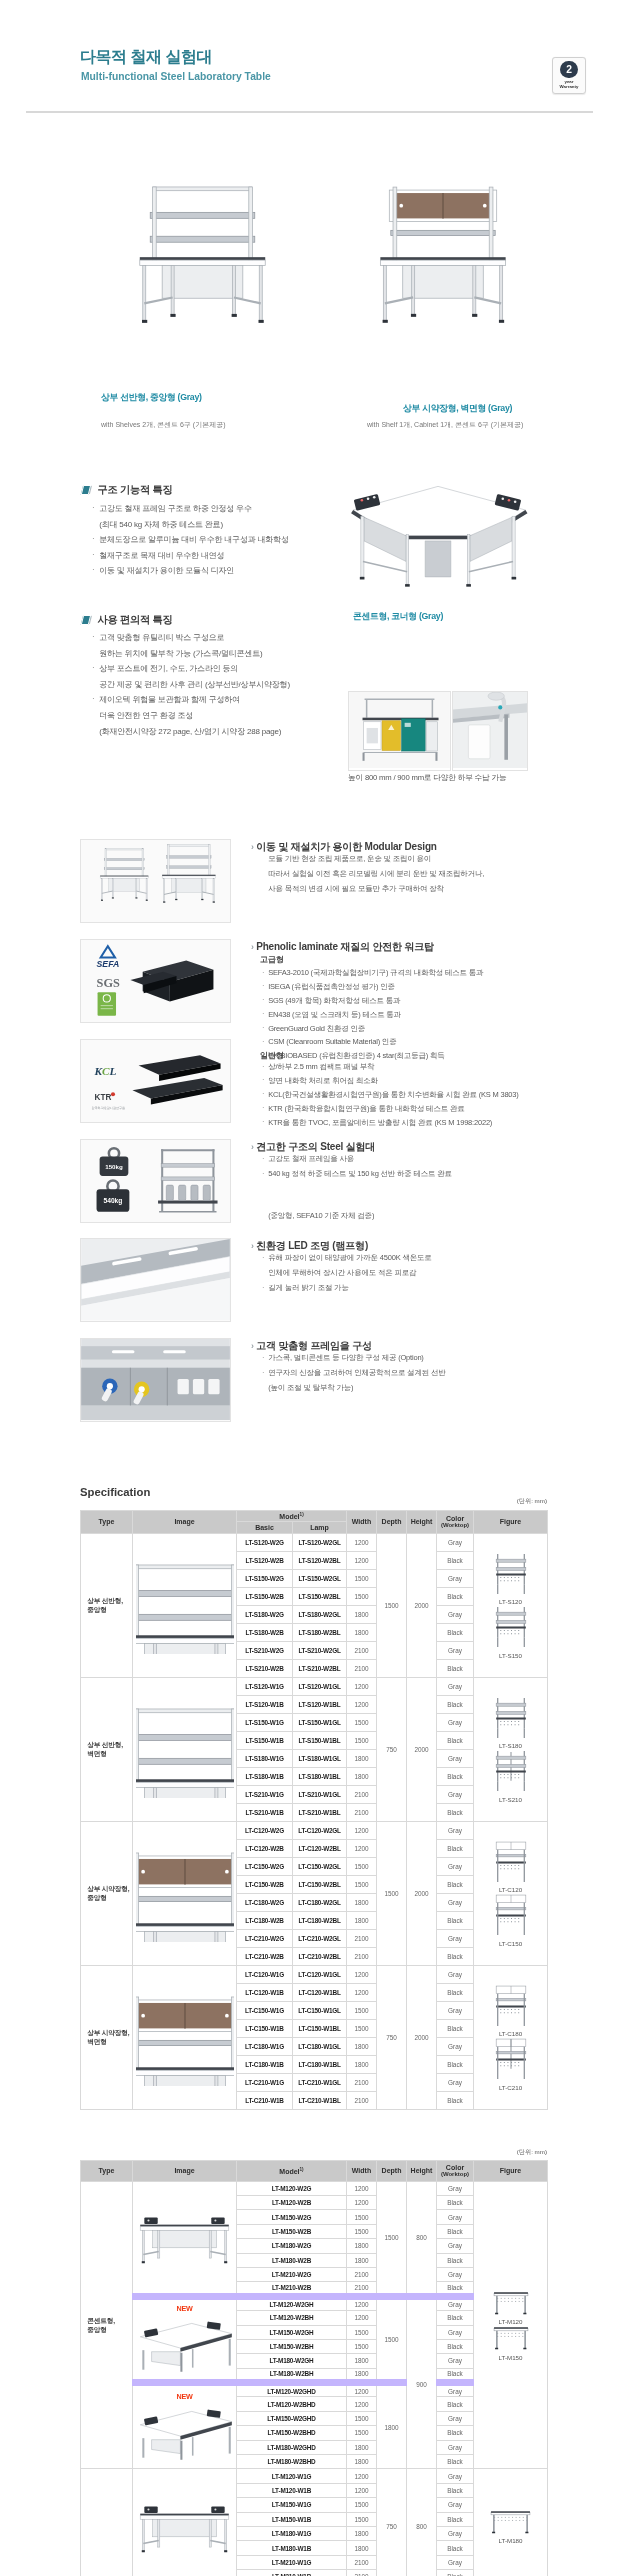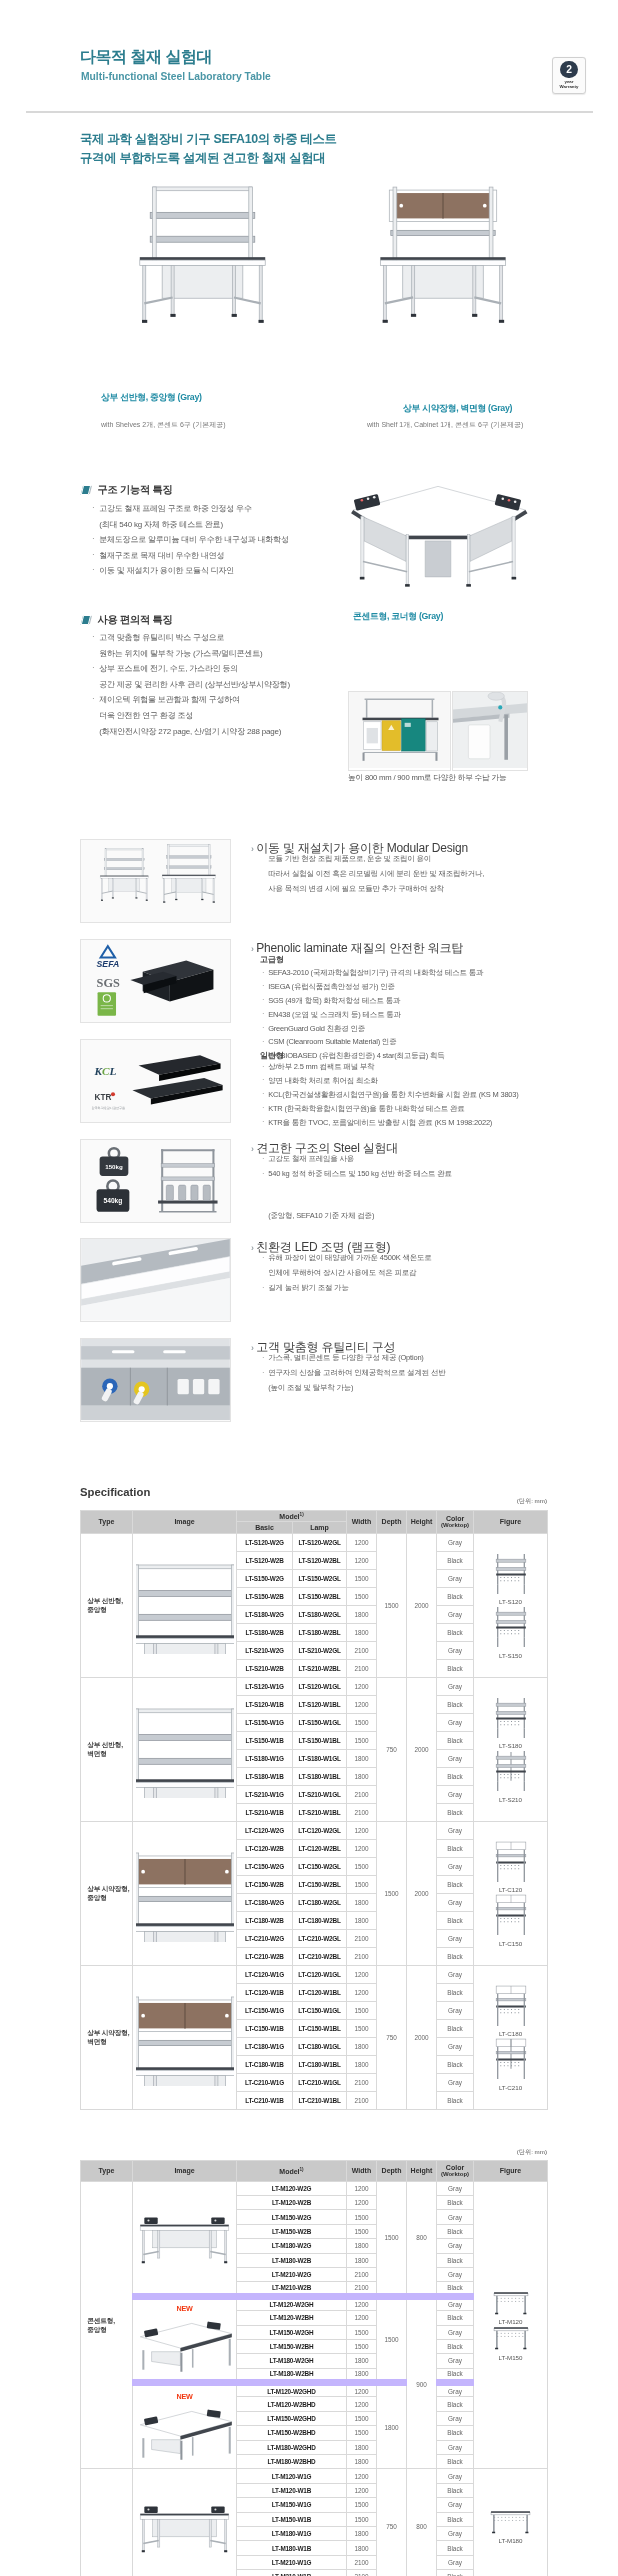--- a/index.html
+++ b/index.html
@@ -25,21 +25,21 @@
   .sec-ico i{position:absolute;width:5.7px;height:7.7px;transform:skewX(-14deg);}
   .sec-ico i.b{left:4.1px;top:1.5px;background:#b9bfc4;}
   .sec-ico i.a{left:1px;top:0.5px;background:#2c7d8e;border:1px solid #fff;}
   .sec-title{font-size:10.3px;font-weight:800;color:#3c3c3c;letter-spacing:-0.3px;}
   .blines{font-size:8px;color:#5a5a5a;letter-spacing:-0.2px;}
   .bline{position:relative;padding-left:7.2px;margin-bottom:4.6px;}
   .bline .dot{position:absolute;left:0;top:0;color:#8a8a8a;}
   
   .fimg{left:80px;width:149px;background:#fafafa;border:0.5px solid #e3e3e3;overflow:hidden;}
   .farrow{color:#9aa3a8;font-size:8.8px;font-weight:700;}
-  .ftitle{font-size:12px;font-weight:400;color:#3d3d3d;letter-spacing:-0.2px;}
+  .ftitle{font-size:10px;font-weight:700;color:#3d3d3d;letter-spacing:-0.2px;}
   .fgroup{font-size:8px;font-weight:800;color:#4a4a4a;}
   .flines{font-size:7.5px;color:#5b5b5b;letter-spacing:-0.2px;}
   .fline{position:relative;padding-left:6.2px;margin-bottom:3.6px;}
   .fline .dot{position:absolute;left:0;top:-0.5px;color:#9a9a9a;}
   .fline.nodot{padding-left:6.2px;}
   
   .spec-title{font-size:11.3px;font-weight:800;color:#3a3a3a;}
   .unit{font-size:6.2px;color:#555;}
   table.spec{border-collapse:collapse;table-layout:fixed;width:466px;background:#fff;}
   table.spec td,table.spec th{border:0.5px solid #d9d9d9;text-align:center;vertical-align:middle;
@@ -68,24 +68,20 @@
   <div class="abs subtitle">Multi-functional Steel Laboratory Table</div>
   <div class="abs warranty">
     <div class="w-circle">2</div>
     <div class="w-text">
       <span>year</span><br>
       <span>Warranty</span>
     </div>
   </div>
   <div class="abs divider"></div>
 
-  <div class="abs intro">
-    <div>국제 과학 실험장비 기구 SEFA10의 하중 테스트</div>
-    <div>규격에 부합하도록 설계된 견고한 철재 실험대</div>
-  </div>
 
   <div class="abs" style="left:98px;top:178px;" id="hero0"><svg width="209" height="206" viewBox="0 0 405 400" xmlns="http://www.w3.org/2000/svg">
         <g transform="translate(57.5,0) scale(1.45)">
           <rect x="34" y="12" width="132" height="5" fill="#eceef0" stroke="#aab0b6"></rect>
           <rect x="30" y="46" width="140" height="8" fill="#c6cbd1" stroke="#8f959c"></rect>
           <rect x="30" y="78" width="140" height="8" fill="#c6cbd1" stroke="#8f959c"></rect>
   <rect x="33" y="12" width="5" height="100" fill="#eceef0" stroke="#aab0b6"></rect>
   <rect x="162" y="12" width="5" height="100" fill="#eceef0" stroke="#aab0b6"></rect>
   <rect x="16" y="106" width="168" height="4" fill="#41464d"></rect>
   <rect x="16" y="110" width="168" height="7" fill="#fdfdfe" stroke="#aab0b6"></rect>
@@ -368,21 +364,21 @@
           <circle cx="56" cy="92" r="6" fill="#fff"></circle>
    <rect x="44" y="96" width="12" height="26" rx="5" fill="#f2f3f4" transform="rotate(28 50 109)"></rect>
    <circle cx="118" cy="98" r="15" fill="#e4c51f"></circle>
           <circle cx="118" cy="98" r="6" fill="#fff"></circle>
    <rect x="106" y="102" width="12" height="26" rx="5" fill="#f2f3f4" transform="rotate(28 112 115)"></rect>
    <rect x="188" y="78" width="22" height="30" rx="3" fill="#f4f5f6"></rect>
    <rect x="218" y="78" width="22" height="30" rx="3" fill="#f4f5f6"></rect>
    <rect x="248" y="78" width="22" height="30" rx="3" fill="#f4f5f6"></rect>
    <rect x="0" y="130" width="290" height="28" fill="#cdd1d5"></rect>
         </svg></div>
-      <div class="abs" style="left: 251px; top: 1339px; width: 289px;"><span class="farrow">›</span> <span class="ftitle">고객 맞춤형 유틸리티 구성</span></div>
+      <div class="abs" style="left: 251px; top: 1339px; width: 289px;"><span class="farrow">›</span> <span class="ftitle">고객 맞춤형 프레임을 구성</span></div>
       <div class="abs flines" style="left: 262px; top: 1353px; width: 299px;">
         <div class="fline" style="margin-bottom: 5.2px;"><span class="dot">·</span><span>가스콕, 멀티콘센트 등 다양한 구성 제공 (Option)</span></div>
         <div class="fline" style="margin-bottom: 5.2px;"><span class="dot">·</span><span>연구자의 신장을 고려하여 인체공학적으로 설계된 선반</span></div>
         <div class="fline nodot" style="margin-bottom: 5.2px;"><span>(높이 조절 및 탈부착 가능)</span></div>
       </div>
     </div>
 
   <div class="abs spec-title" style="left:80px;top:1486px;">Specification</div>
   <div class="abs unit" style="left:495px;top:1497px;width:52px;text-align:right;">(단위: mm)</div>
   <div class="abs" style="left:80px;top:1510px;" id="table1box">

